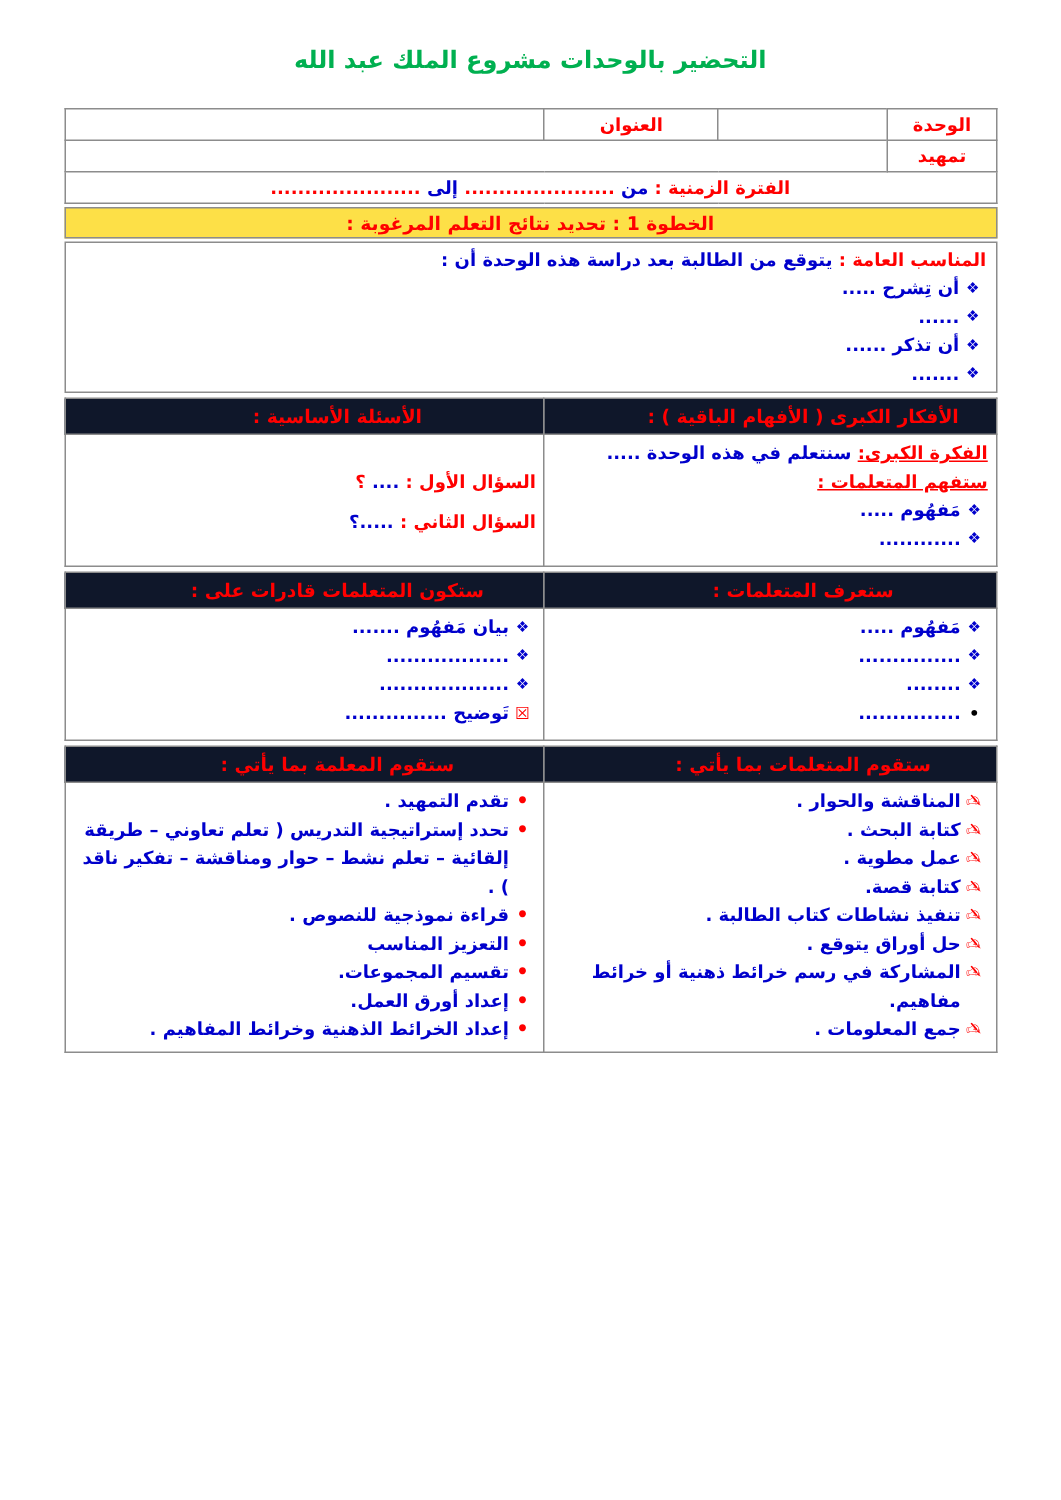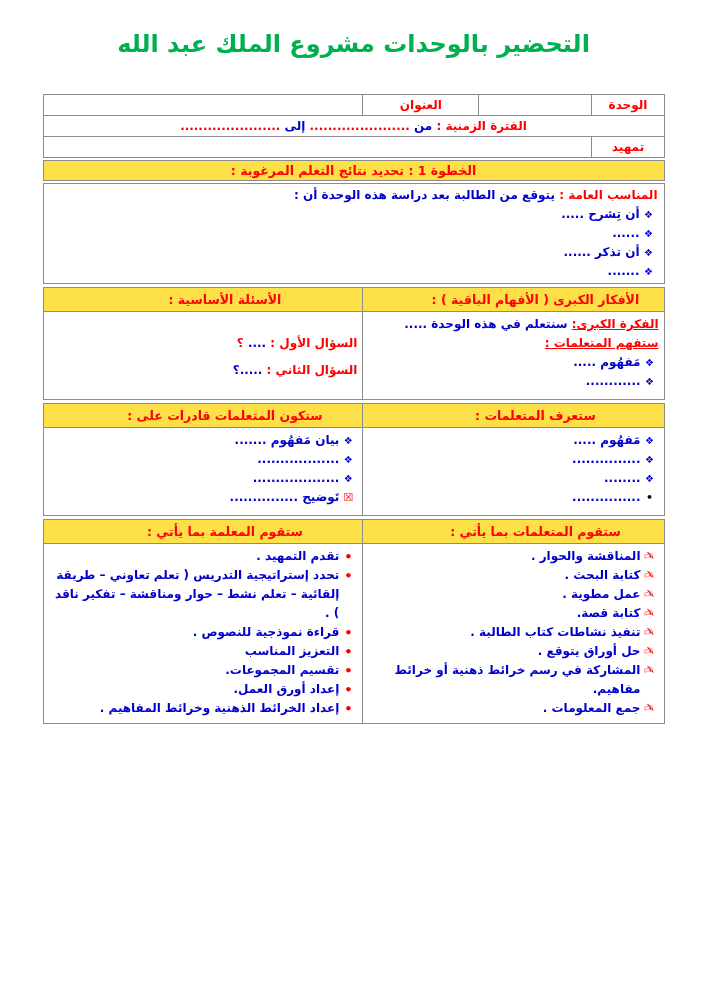--- a/index.html
+++ b/index.html
@@ -8,37 +8,37 @@
     width: 707px; height: 1000px;
     font-family: "DejaVu Sans", sans-serif;
     font-weight: bold;
     direction: rtl;
     overflow: hidden;
   }
   .page { width: 707px; height: 1000px; padding-top: 30px; }
   .doc-title {
     text-align: center;
     color: #00b050;
-    font-size: 24px;
-    margin-bottom: 36px;
+    font-size: 16px;
+    margin-bottom: 23px;
     letter-spacing: 0.5px;
   }
   .doc { width: 622px; margin: 0 auto; }
   table { width: 100%; border-collapse: collapse; table-layout: fixed; }
   td {
     border: 1px solid #8c8c8c;
     font-size: 12px;
     vertical-align: middle;
     padding: 1px 4px;
   }
   .red  { color: #ff0000; }
   .blue { color: #0000cc; }
   .u    { text-decoration: underline; }
   .center { text-align: center; }
-  .band { background: #fde047; padding-left: 48px; }
+  .band { background: #0f172a; padding-left: 48px; }
   .gap2 { margin-top: 2px; }
   .gap3 { margin-top: 3px; }
   .box {
     border: 1px solid #8c8c8c;
     font-size: 12px;
     padding: 2px 6px;
   }
   .row-h { height: 21px; }
   .step-band {
     border: 1px solid #8c8c8c;
@@ -78,27 +78,27 @@
 
     <table>
       <tbody>
           <tr>
         <td class="red center w11 row-h">الوحدة</td>
         <td class="w18 row-h"></td>
         <td class="red center w19 row-h">العنوان</td>
         <td class="w51 row-h"></td>
       </tr>
       <tr>
+        <td class="red center row-h">تمهيد</td>
+        <td colspan="3" class="row-h"></td>
+      </tr>
+      <tr>
         <td colspan="4" class="center row-h">
           <span class="red">الفترة الزمنية : </span><span class="blue">من </span><span class="red">...................... </span><span class="blue">إلى </span><span class="red">......................</span>
         </td>
-      </tr>
-      <tr>
-        <td class="red center row-h">تمهيد</td>
-        <td colspan="3" class="row-h"></td>
       </tr>
     </tbody>
       </table>
 
     <div class="step-band red gap2">الخطوة 1 : تحديد نتائج التعلم المرغوبة :</div>
 
     <div class="box goals-box gap2">
       <div style="line-height:19px;">
         <span class="red">المناسب العامة :</span><span class="blue"> يتوقع من الطالبة بعد دراسة هذه الوحدة أن :</span>
       </div>

